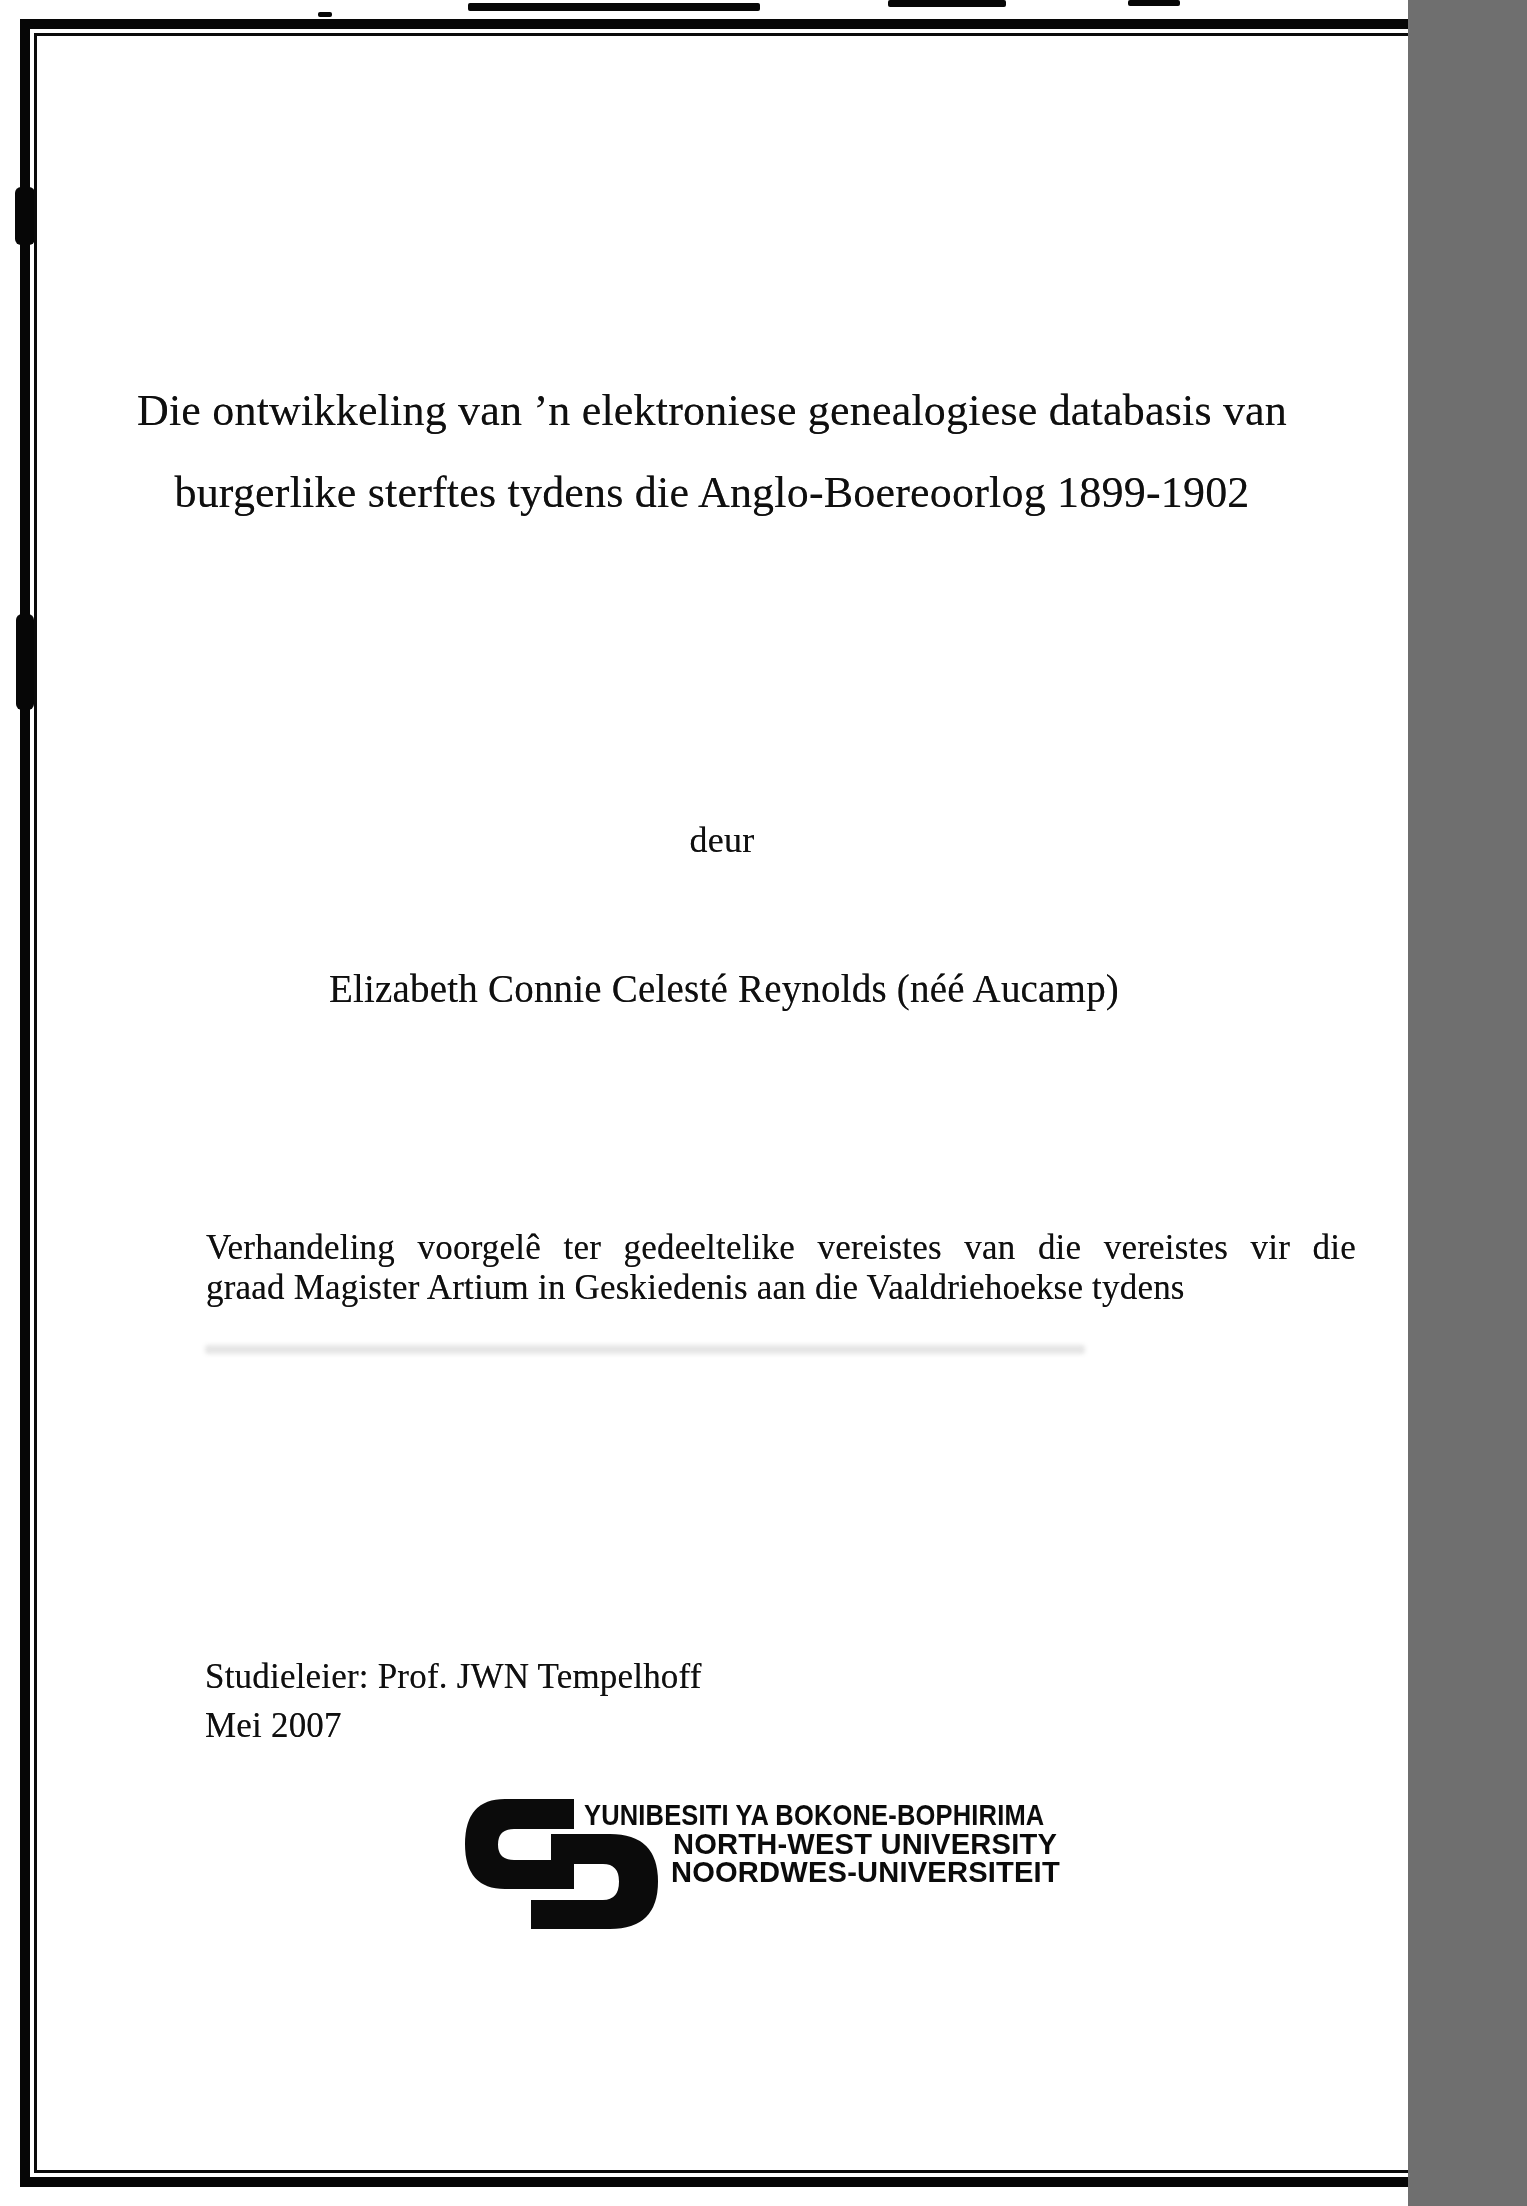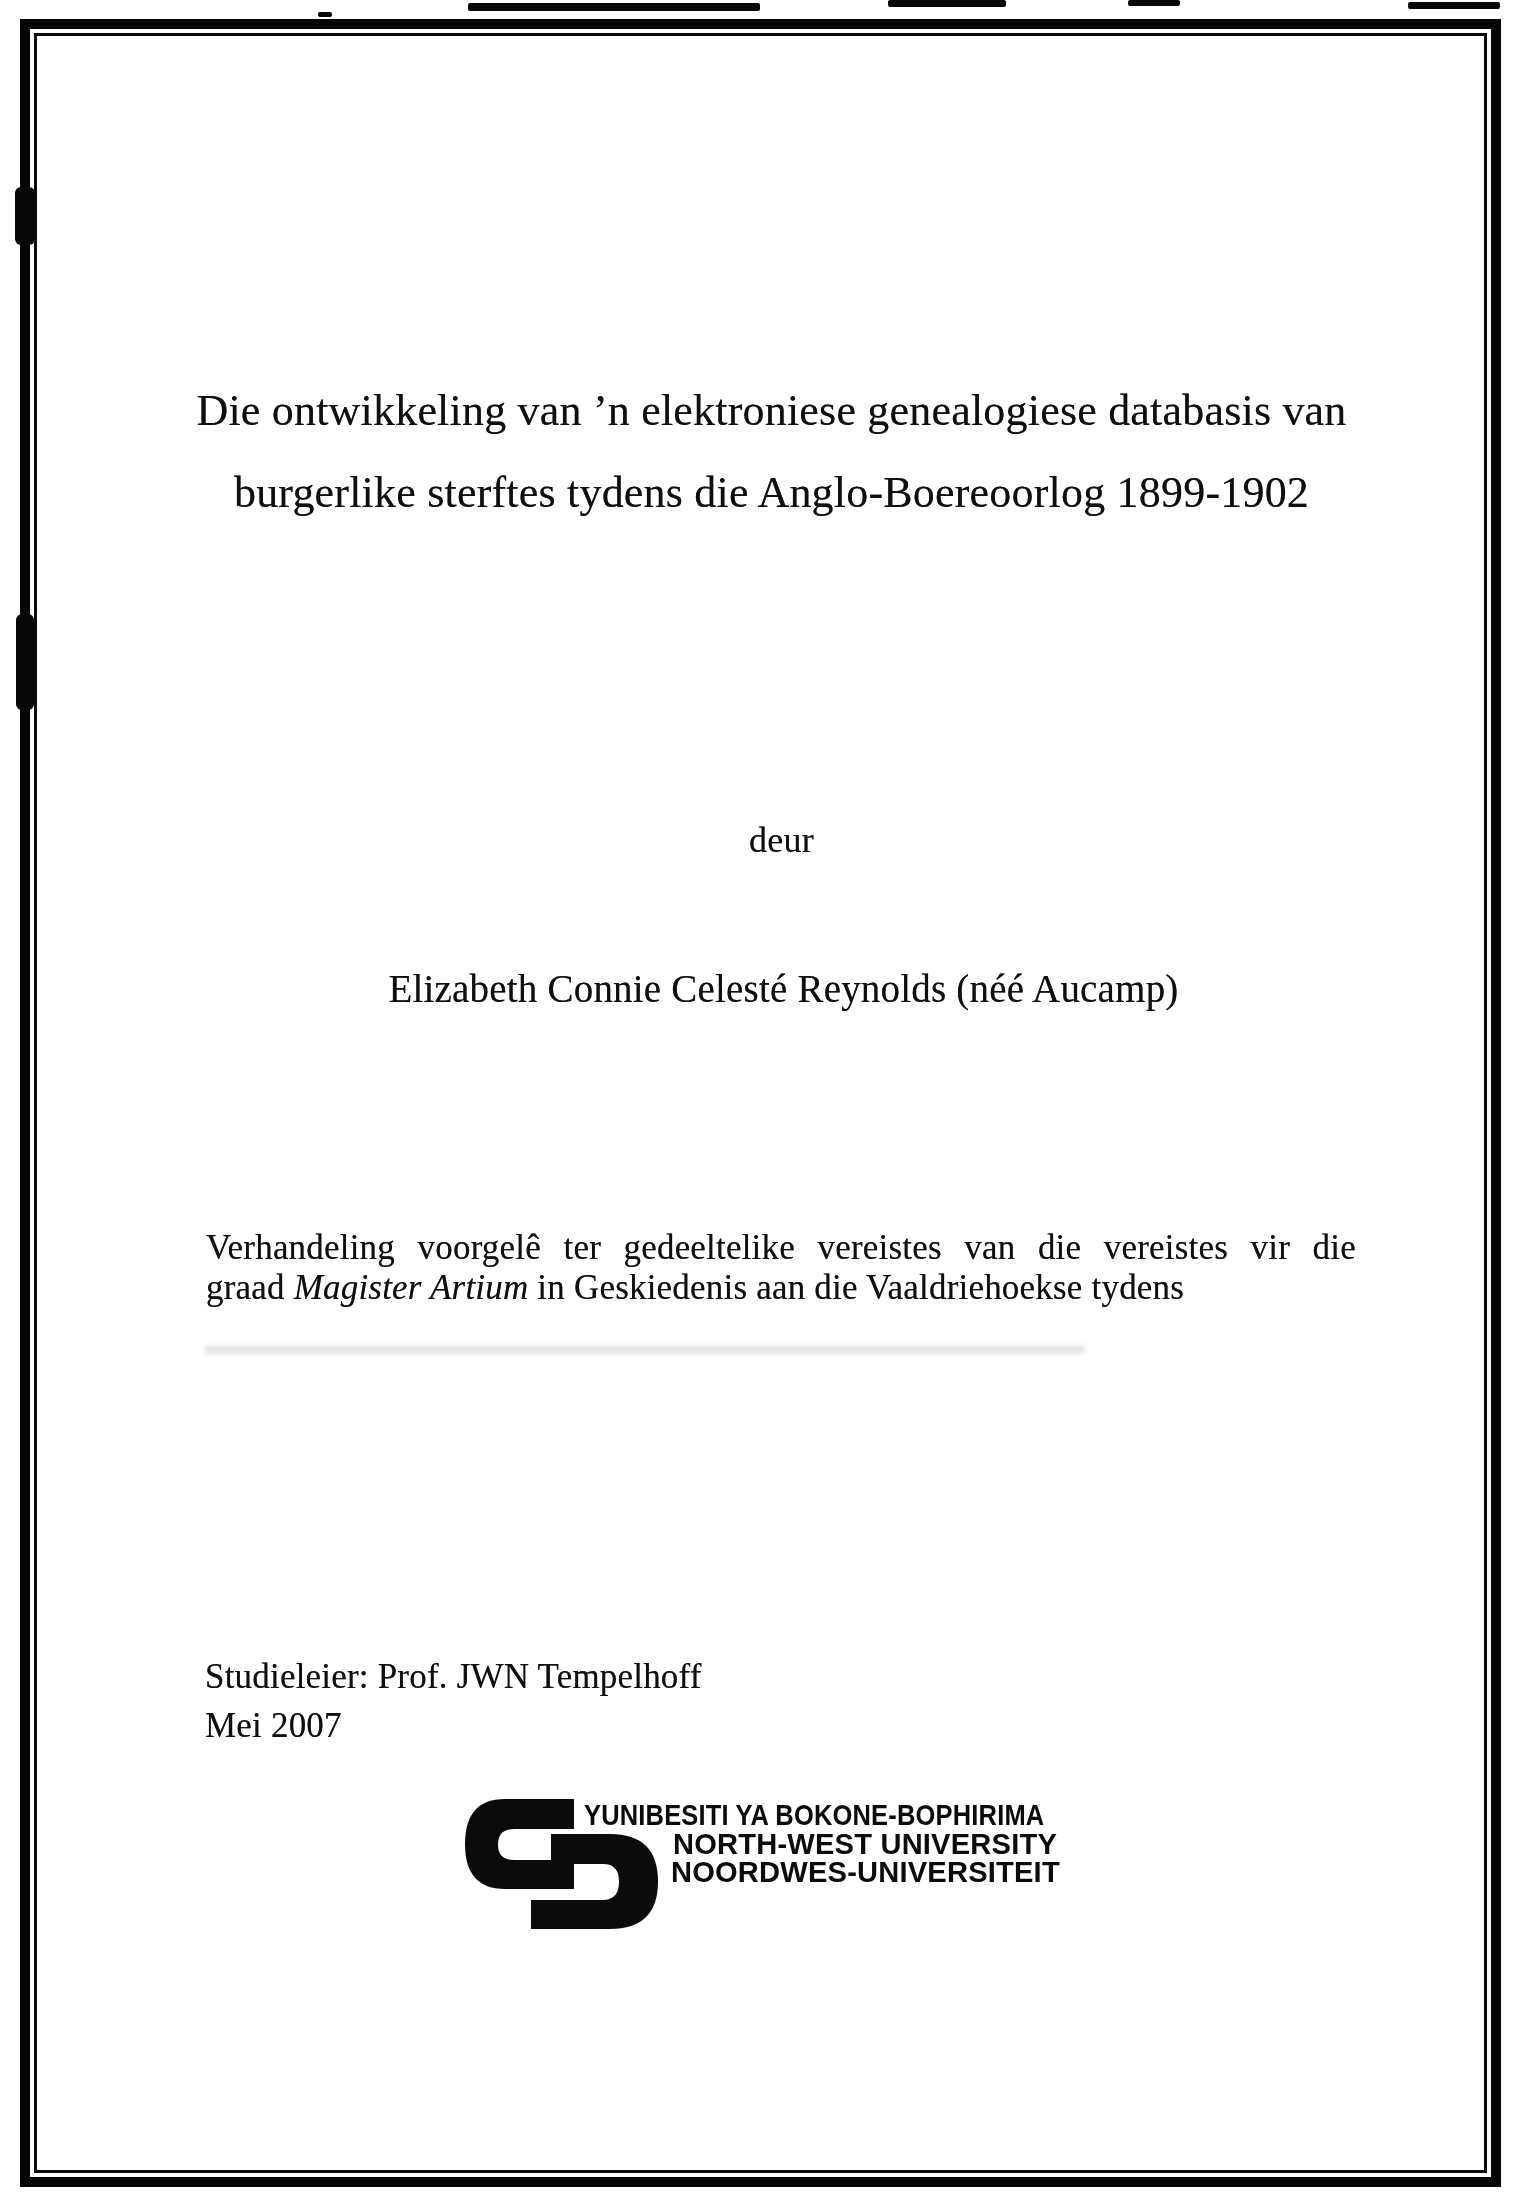--- a/index.html
+++ b/index.html
@@ -1,18 +1,18 @@
 <!DOCTYPE html>
 <html><head>
 <meta charset="utf-8">
 <style>
   html,body{margin:0;padding:0;background:#6f6f6f;}
   .page{
     position:relative;
-    width:1527px;height:2206px;
+    width:1408px;height:2206px;
     background:#ffffff;
     font-family:"Liberation Serif", serif;
     color:#0f0f0f;
     overflow:hidden;
   }
   
   .frame-outer{
     position:absolute;left:20px;top:19px;width:1481px;height:2168px;
     border:10px solid #060606;box-sizing:border-box;
   }
@@ -32,21 +32,21 @@
     transform:translateX(8px);
   }
   .byline{top:818px;font-size:36px;line-height:44px;transform:translateX(18px);}
   .author{top:964px;font-size:39px;line-height:50px;transform:translateX(20px);}
 
   .statement{
     left:206px;top:1228px;width:1150px;
     font-size:35px;line-height:40px;
   }
   .statement .jline{display:flex;justify-content:space-between;flex-wrap:nowrap;}
-  .italic{font-style:italic;margin-top:8px;}
+  .italic{margin-top:8px;}
 
   .supervisor{left:205px;top:1652px;font-size:35px;line-height:49px;}
 
   .logo-mark{position:absolute;left:457px;top:1794px;width:210px;height:140px;}
   .logo-line{
     position:absolute;
     font-family:"Liberation Sans", sans-serif;
     font-weight:bold;color:#0b0b0b;
     font-size:30px;line-height:30px;white-space:nowrap;
     transform-origin:left top;letter-spacing:.2px;

